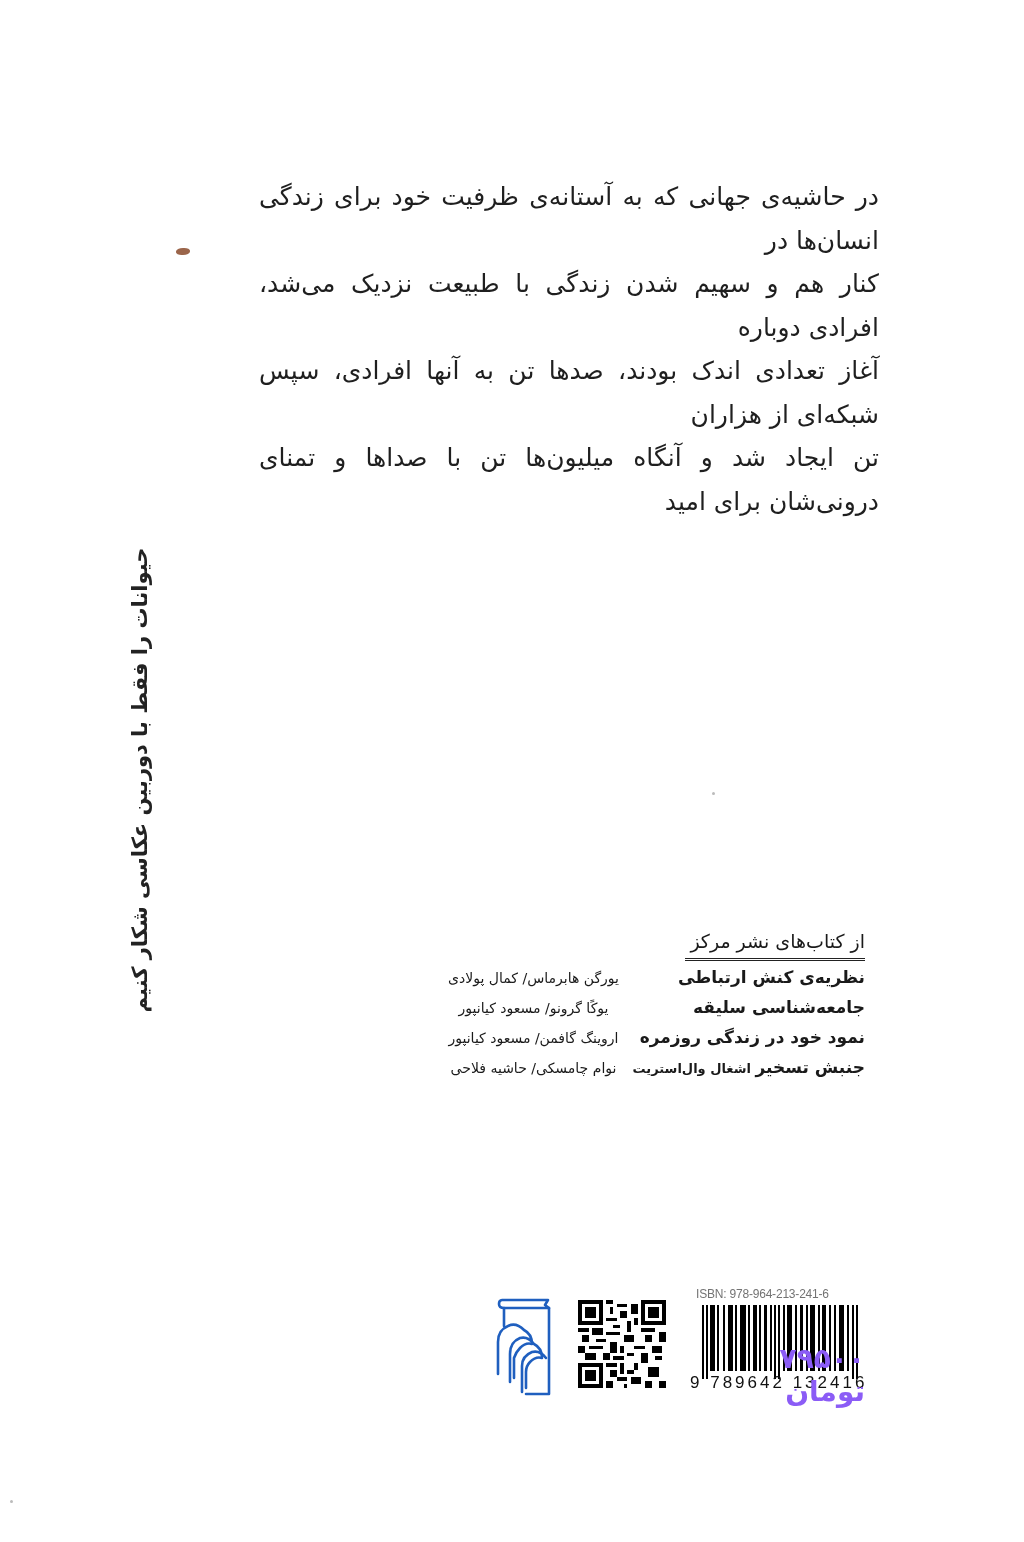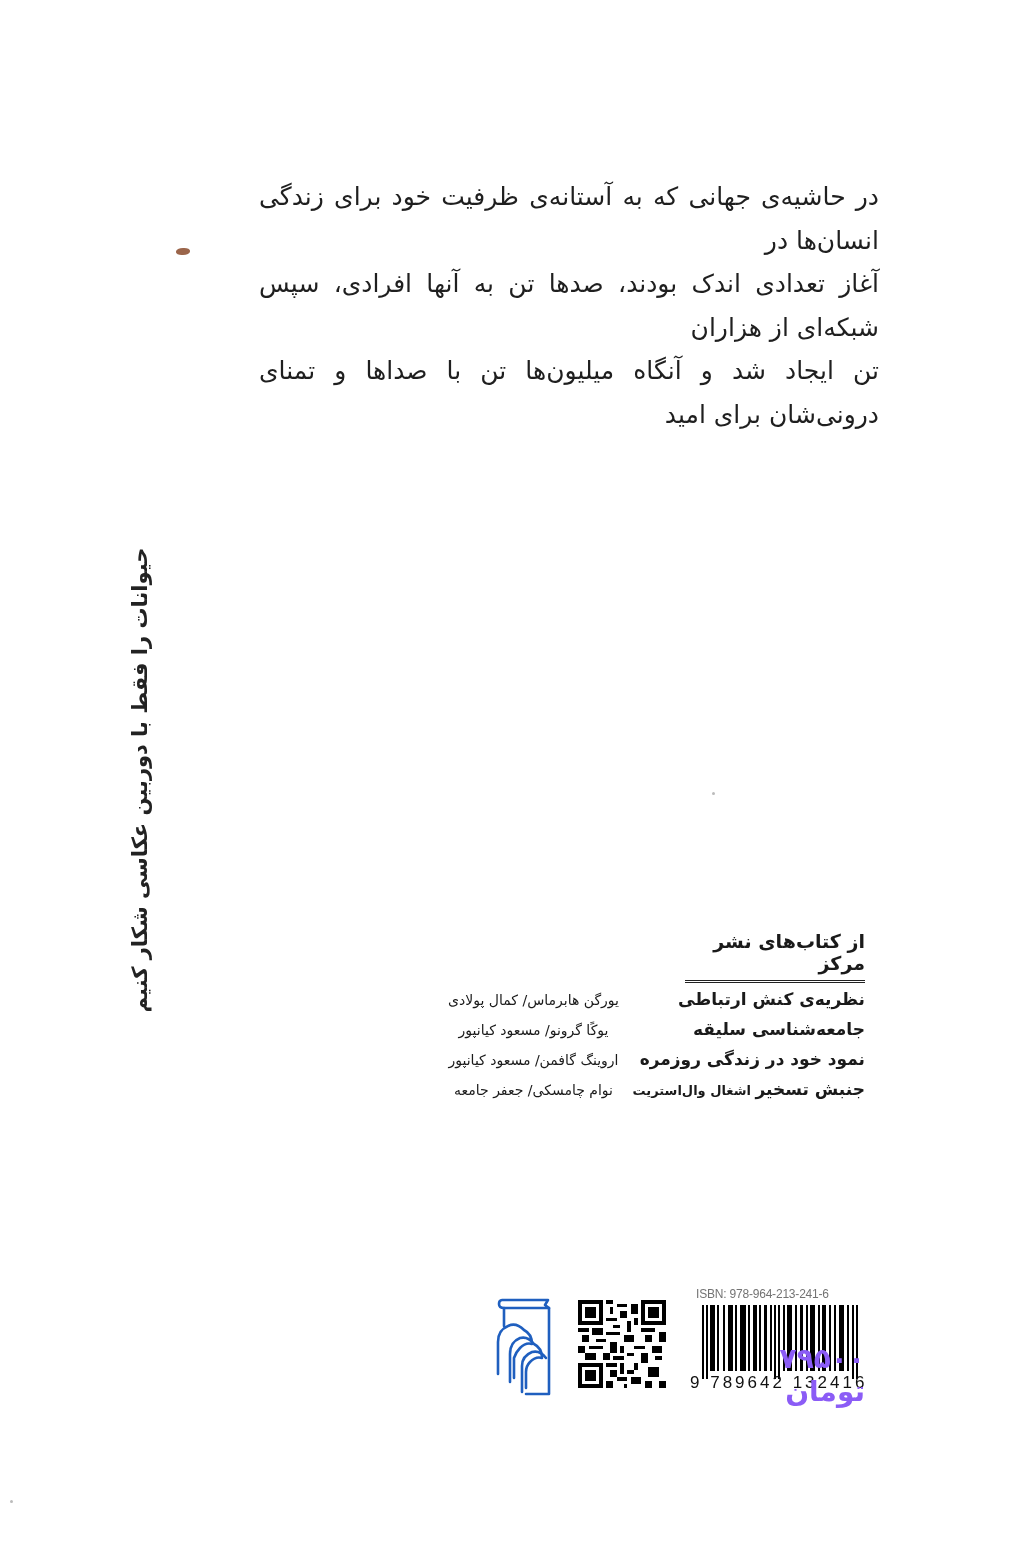--- a/index.html
+++ b/index.html
@@ -21,21 +21,21 @@
       transform:rotate(-90deg); white-space:nowrap; direction:rtl;
       font-size:21px; font-weight:bold; color:#222;
     }
     .stain {
       position:absolute; left:176px; top:248px; width:14px; height:7px;
       background:#8a4a2a; border-radius:50% 40% 50% 40%; opacity:.85;
     }
     .dot { position:absolute; width:3px; height:3px; background:#bbb; border-radius:50%; }
     .booklist { position:absolute; left:420px; top:930px; width:445px; direction:rtl; }
     .booklist-title {
-      font-size:19px; font-weight:bold; text-align:right; padding-bottom:6px;
+      font-size:19px; font-weight:normal; text-align:right; padding-bottom:6px;
       width:180px; margin-right:0; margin-left:auto;
       border-bottom:3px double #222;
     }
     .book-row { display:flex; direction:rtl; align-items:baseline; margin-top:6px; height:24px; }
     .book-row:first-of-type { margin-top:14px; }
     .book-title { width:200px; font-size:17px; font-weight:bold; white-space:nowrap; }
     .book-title .sub { font-size:13px;margin-top:15px; }
     .book-author { flex:1; font-size:14px; text-align:center; padding-right:18px; white-space:nowrap; }
     .logo { position:absolute; left:488px; top:1296px; width:75px; height:100px; }
     .qr { position:absolute; left:578px; top:1300px; width:88px; height:88px; }
@@ -47,20 +47,21 @@
   </style>
 </head>
 <body>
 
 <div class="stain"></div>
 <div class="dot" style="left:712px;top:792px;"></div>
 <div class="dot" style="left:10px;top:1500px;"></div>
 
 <div class="blurb">
   <p>در حاشیه‌ی جهانی که به آستانه‌ی ظرفیت خود برای زندگی انسان‌ها در</p>
+  <p>کنار هم و سهیم شدن زندگی با طبیعت نزدیک می‌شد، افرادی دوباره</p>
   <p>آغاز تعدادی اندک بودند، صدها تن به آنها افرادی، سپس شبکه‌ای از هزاران</p>
   <p>تن ایجاد شد و آنگاه میلیون‌ها تن با صداها و تمنای درونی‌شان برای امید</p>
 </div>
 
 <div class="spine">
   <div class="spine-text">حیوانات را فقط با دوربین عکاسی شکار کنیم</div>
 </div>
 
 <div class="booklist">
   <div class="booklist-title">از کتاب‌های نشر مرکز</div>
@@ -71,21 +72,21 @@
   <div class="book-row">
     <div class="book-title"><span>جامعه‌شناسی سلیقه</span></div>
     <div class="book-author">یوکًا گرونو/ مسعود کیانپور</div>
   </div>
   <div class="book-row">
     <div class="book-title"><span>نمود خود در زندگی روزمره</span></div>
     <div class="book-author">اروینگ گافمن/ مسعود کیانپور</div>
   </div>
   <div class="book-row">
     <div class="book-title"><span>جنبش تسخیر</span><span class="sub"> اشغال وال‌استریت</span></div>
-    <div class="book-author">نوام چامسکی/ جعفر جامعه</div>
+    <div class="book-author">نوام چامسکی/ حاشیه فلاحی</div>
   </div>
 </div>
 
 <svg class="logo" viewBox="0 0 75 100">
   <g fill="none" stroke="#1f5fbf" stroke-width="2.6" stroke-linejoin="round" stroke-linecap="round">
     <path d="M14 4 H60 L57 9 L61 12 H16 Q11 12 11 8 Q11 4 14 4 Z"></path>
     <path d="M16 12 V30"></path>
     <path d="M61 12 V98 H38"></path>
     <path d="M10 78 V46 Q10 34 20 30 Q28 26 36 34 Q44 38 44 48 Q38 46 32 52 Q28 56 26 62 V82"></path>
     <path d="M22 86 V58 Q22 46 32 42 Q40 40 46 48 Q54 52 54 62 Q48 60 42 66 Q38 70 38 76 V92"></path>

